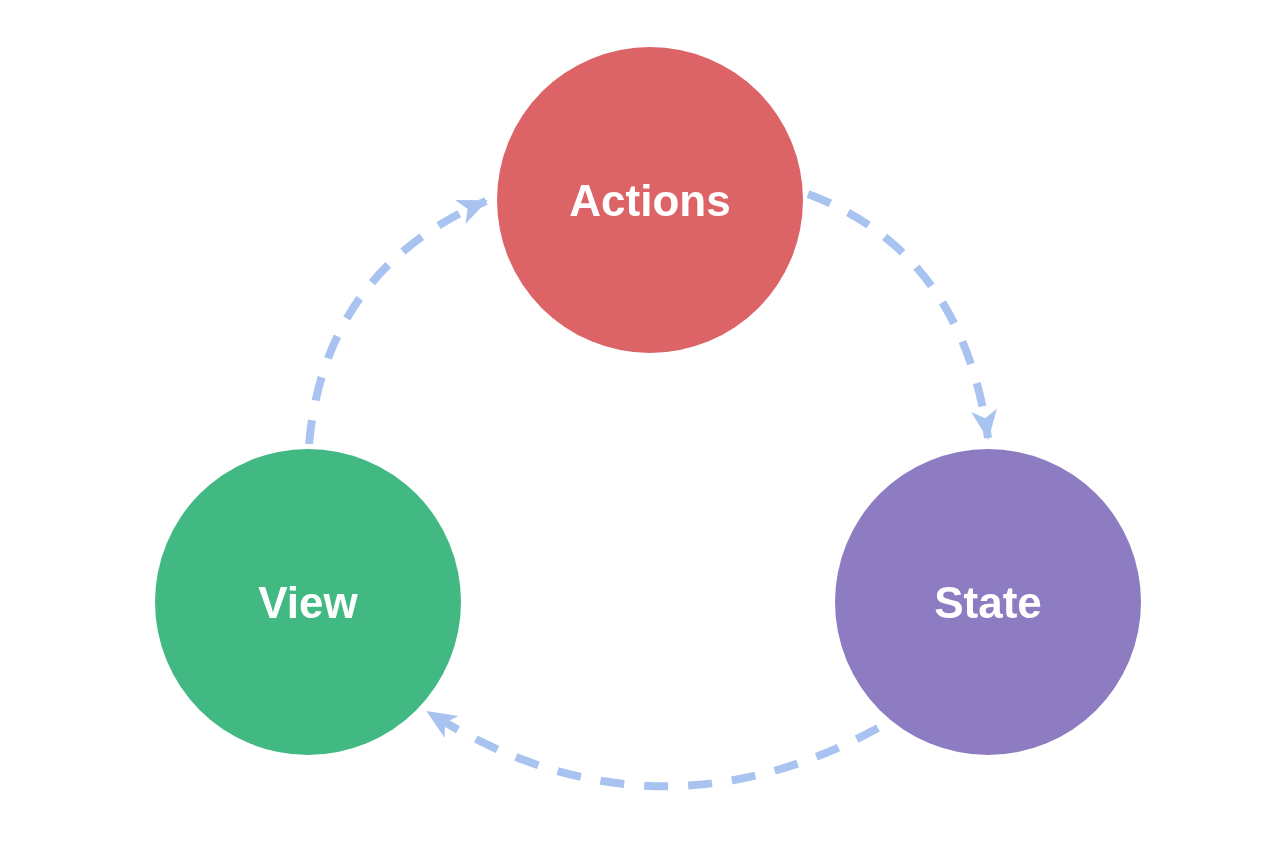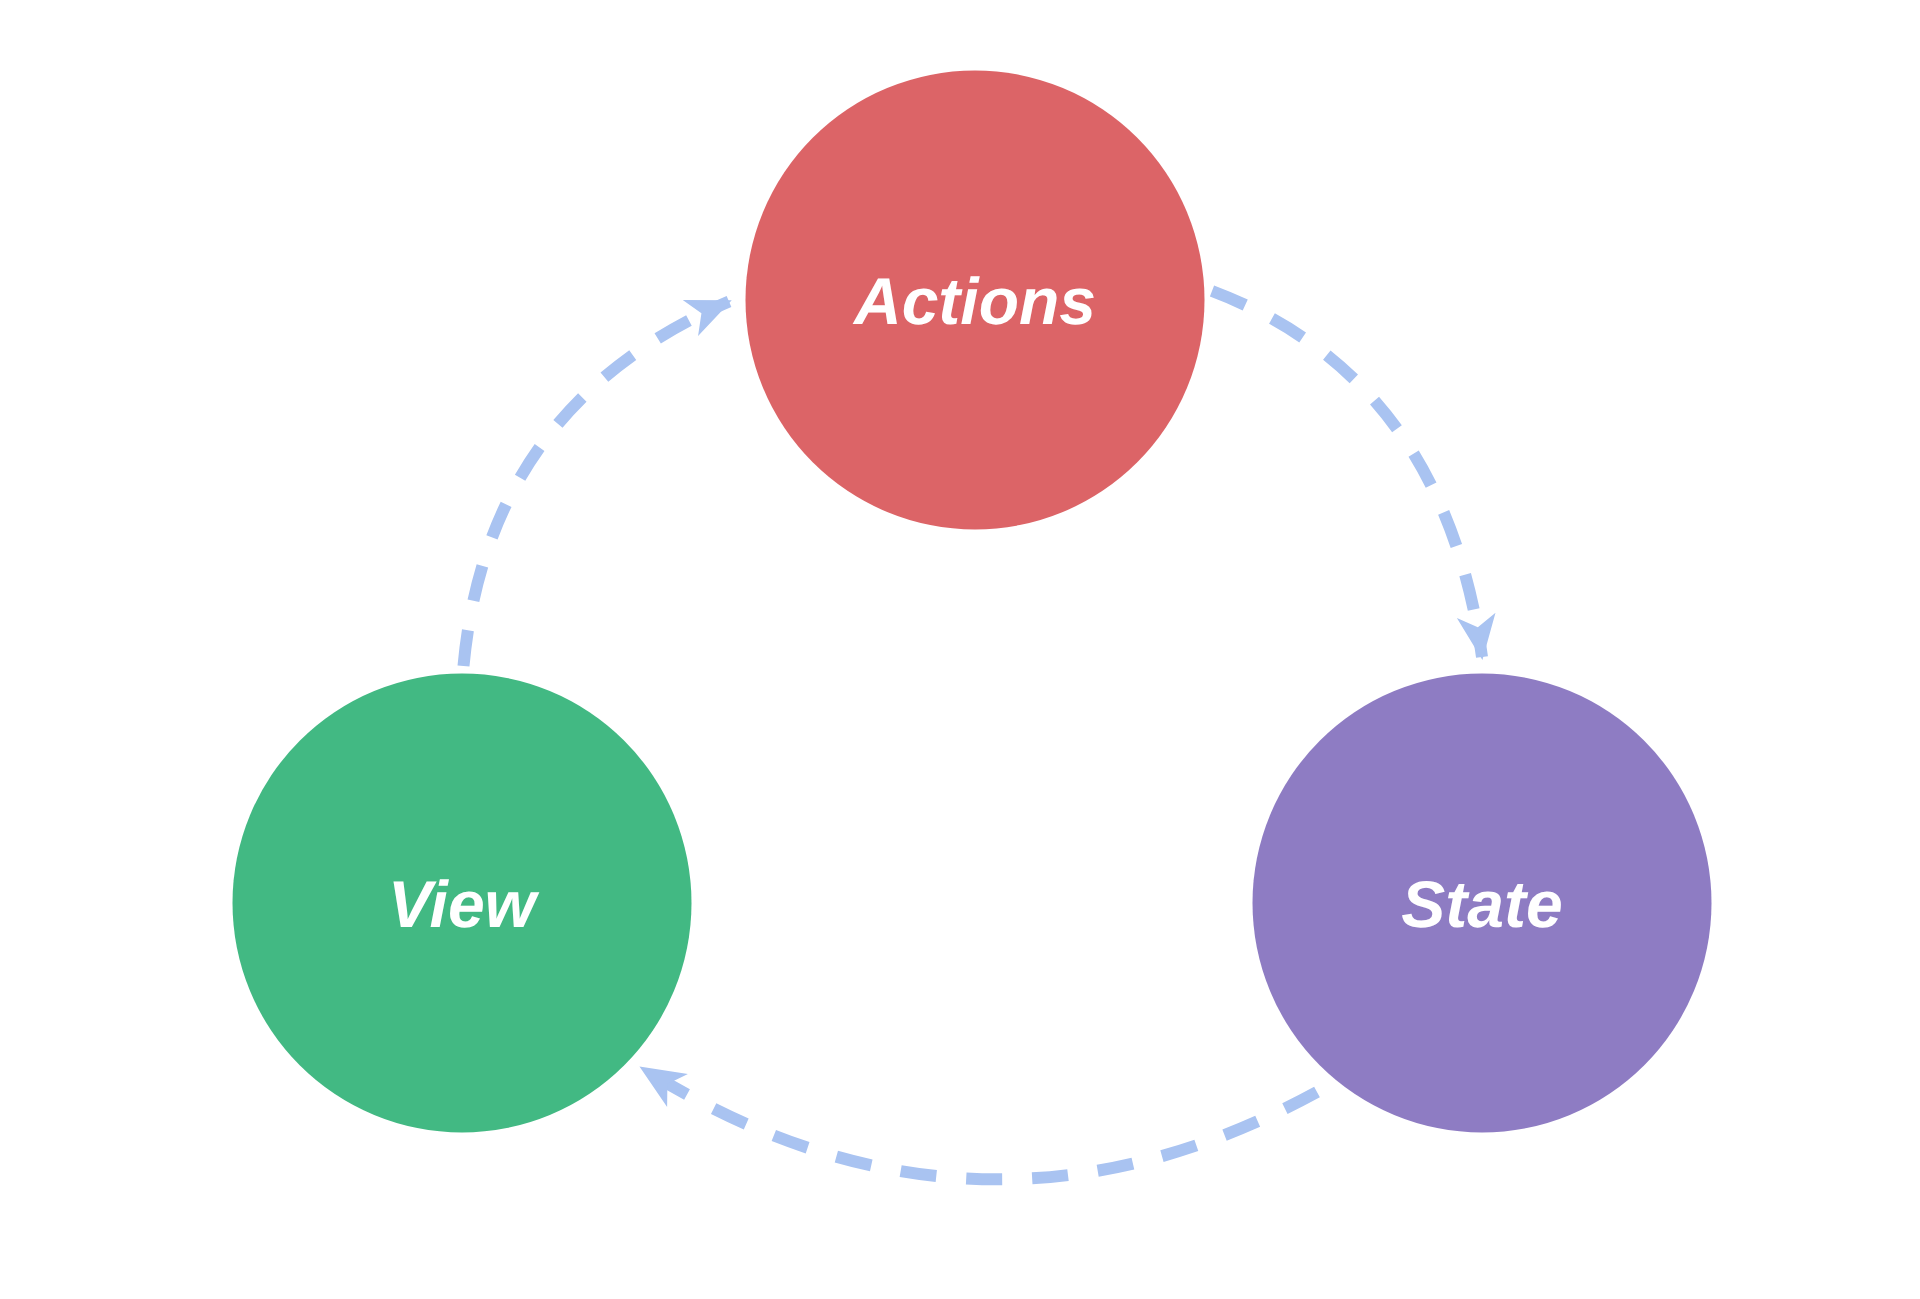--- a/index.html
+++ b/index.html
@@ -6,21 +6,20 @@
     margin: 0;
     padding: 0;
     background: #ffffff;
   }
   .canvas {
     position: relative;
     width: 1280px;
     height: 866px;
     background: #ffffff;
     overflow: hidden;
-    font-style: italic;
   }
   svg.diagram {
     display: block;
     width: 1280px;
     height: 866px;
   }
   svg.diagram text.node-label {
     font-family: "Liberation Sans", sans-serif;
     font-weight: 700;
     font-size: 44px;

